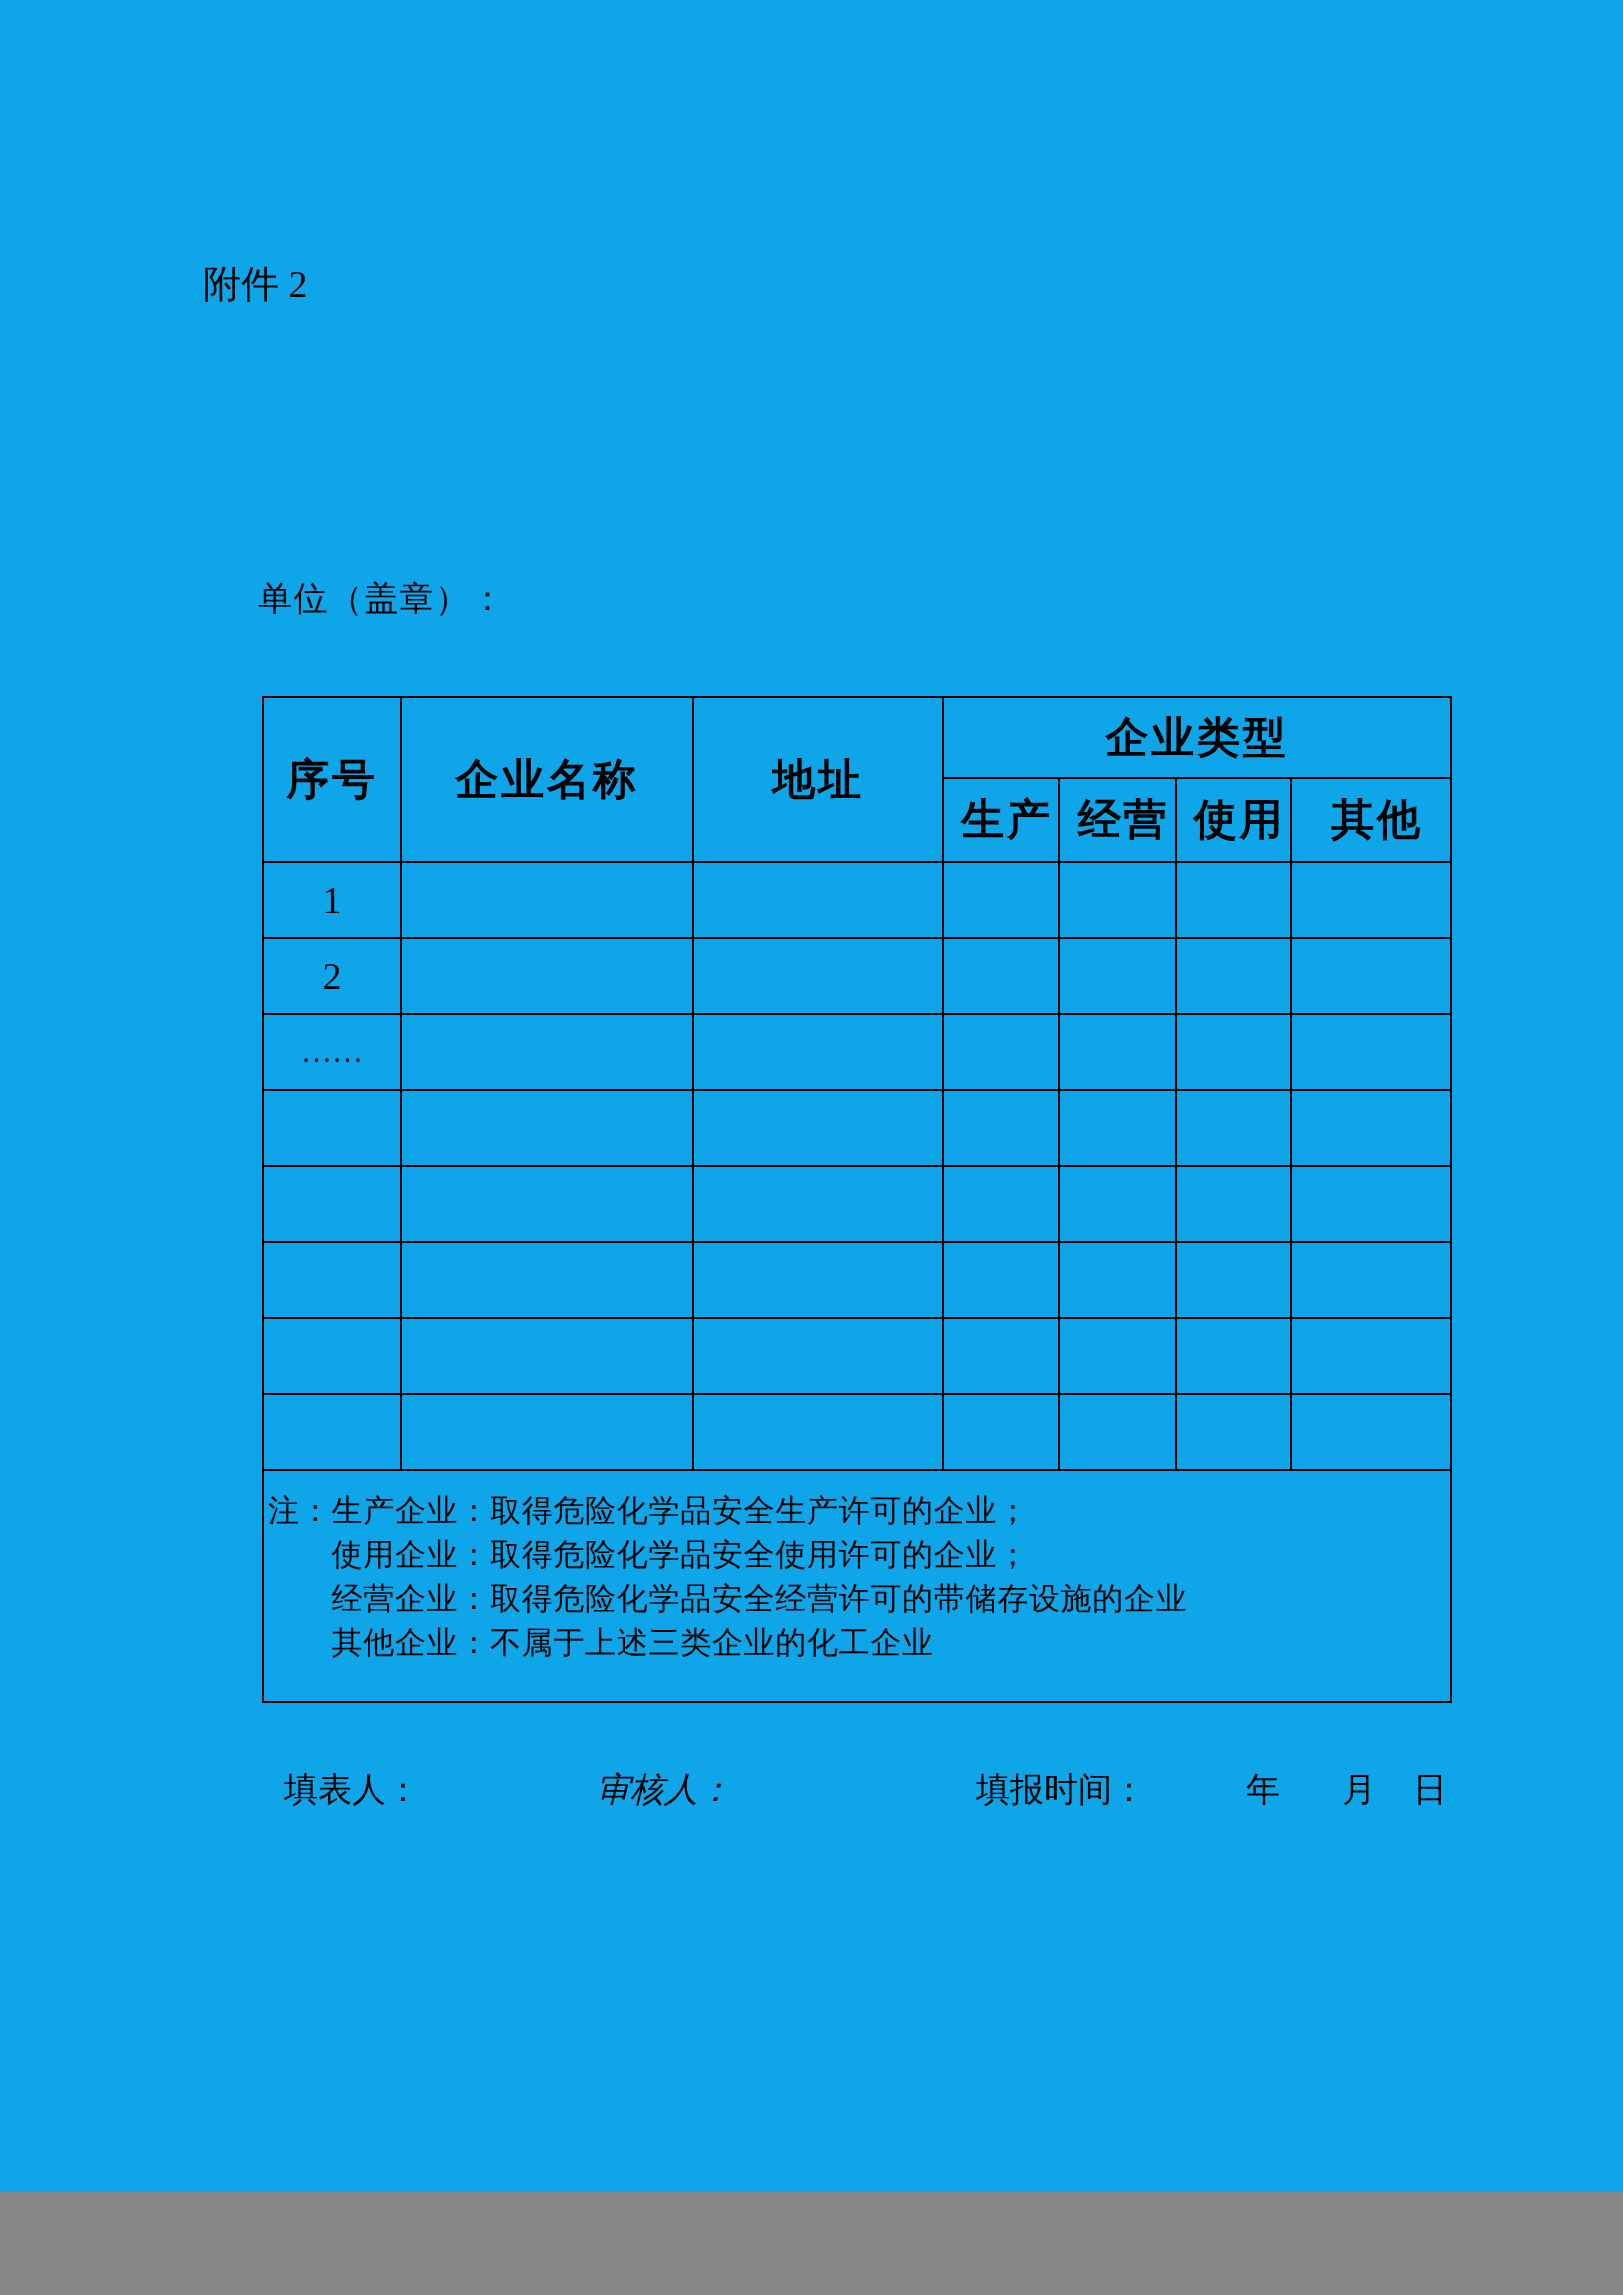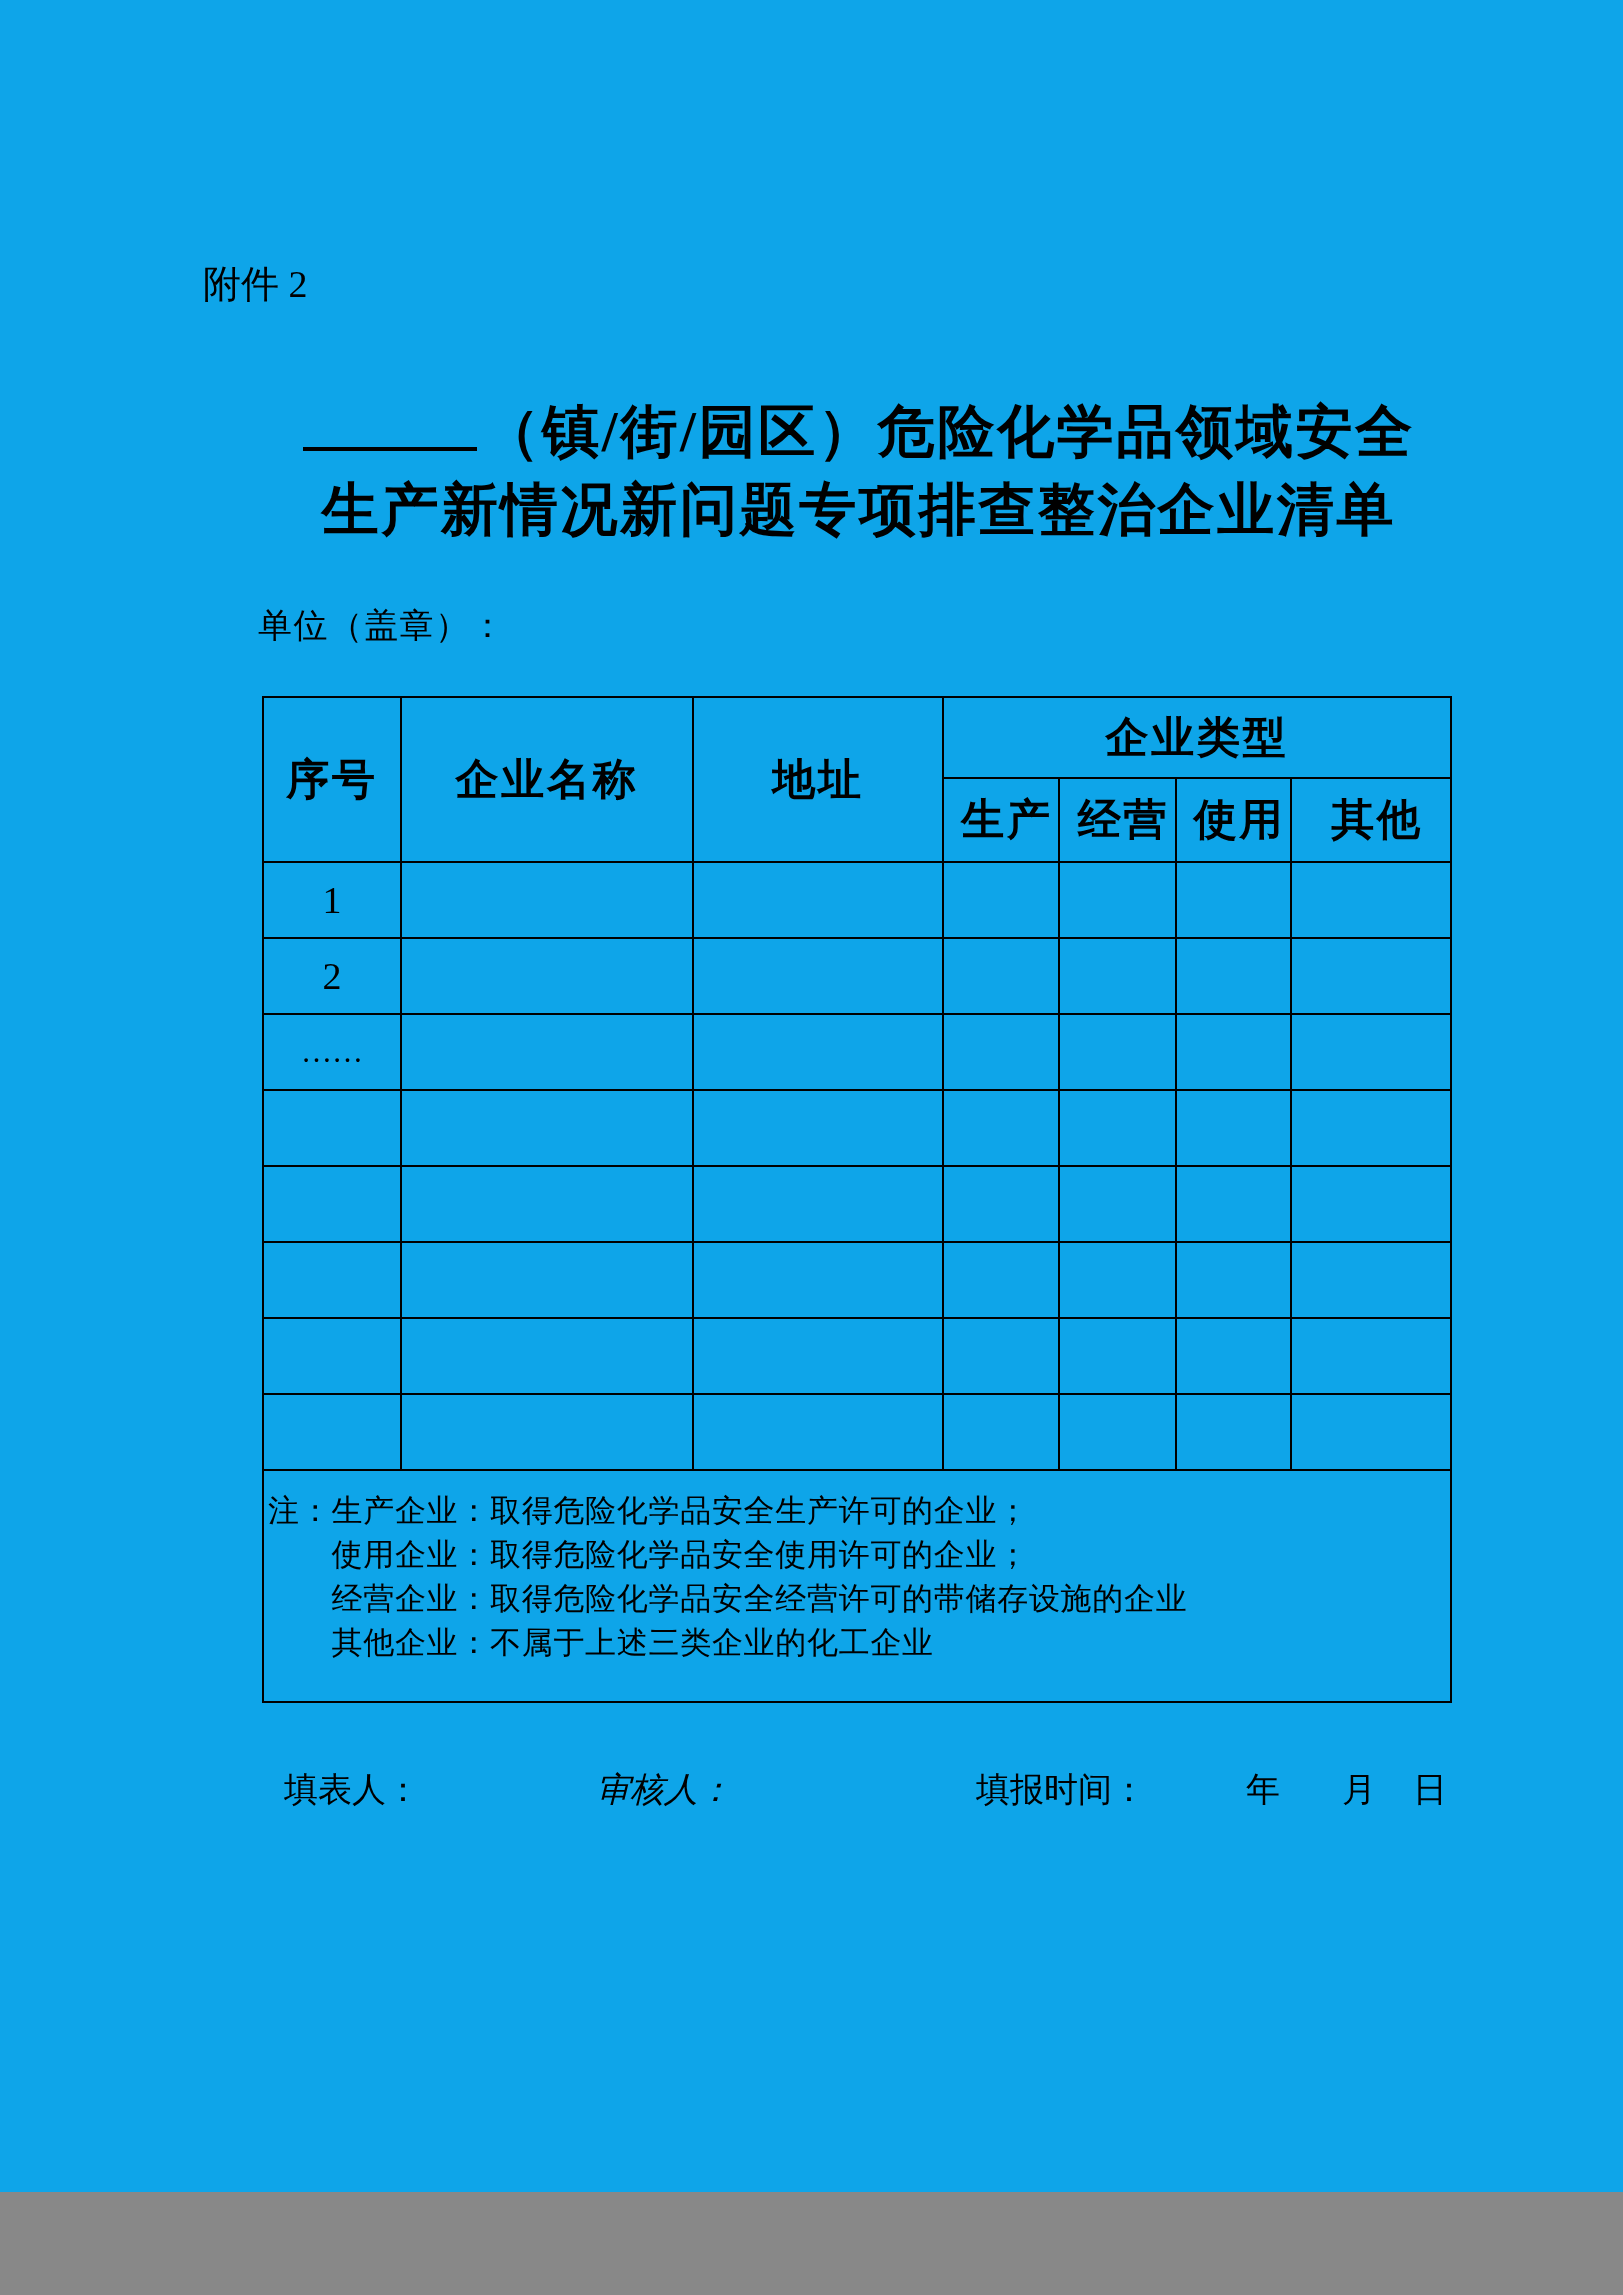--- a/index.html
+++ b/index.html
@@ -38,21 +38,21 @@
   .blank-underline {
     display: inline-block;
     width: 174px;
     height: 0;
     border-bottom: 4.8px solid #000;
     margin-right: 5.5px;
   }
   .unit-label {
     position: absolute;
     left: 258px;
-    top: 603px;
+    top: 576px;
     font-size: 34px;
     letter-spacing: 1.4px;
   }
   table.form {
     position: absolute;
     left: 262px;
     top: 696px;
     width: 1188px;
     border-collapse: collapse;
     table-layout: fixed;
@@ -112,26 +112,20 @@
   .footer .month { left: 1342px; }
   .footer .day   { left: 1413px; }
 </style>
 </head>
 <body>
 
 <div class="page">
 
   <div class="attachment">附件 2</div>
 
-  <div class="title">
-    <div class="title-line">
-      <span class="blank-underline"></span><span>（镇/街/园区）危险化学品领域安全</span>
-    </div>
-    <div class="title-line">生产新情况新问题专项排查整治企业清单</div>
-  </div>
 
   <div class="unit-label">单位（盖章）：</div>
 
   <table class="form">
     <colgroup>
       <col style="width:138px">
       <col style="width:292px">
       <col style="width:250px">
       <col style="width:116px">
       <col style="width:117px">

